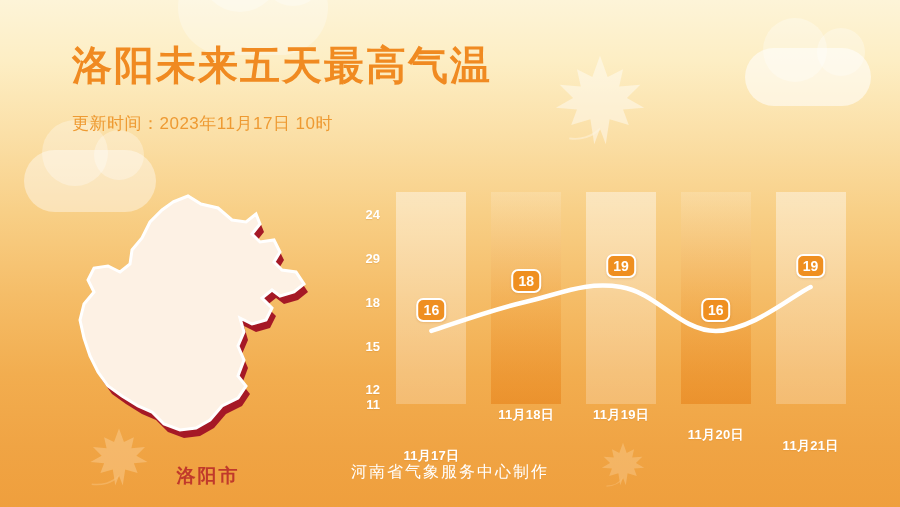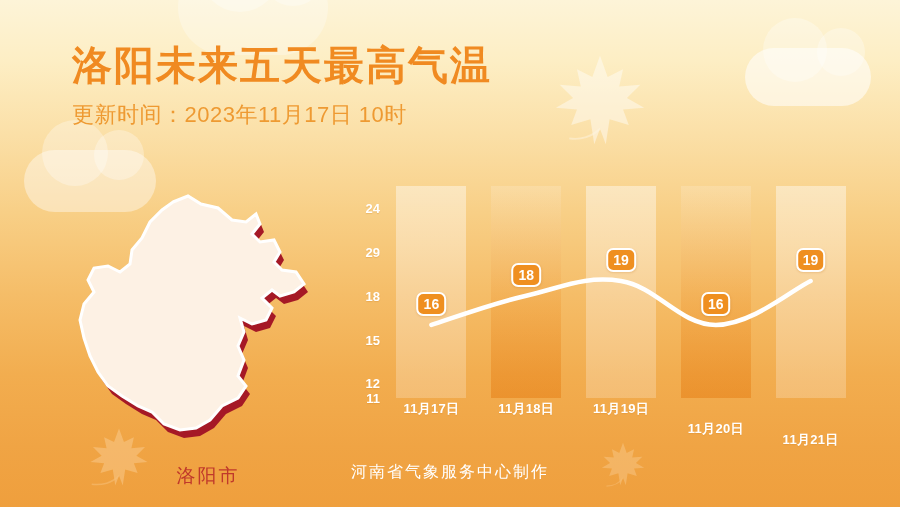--- a/index.html
+++ b/index.html
@@ -68,44 +68,44 @@
   #header { position:absolute; left:72px; top:42px; }
   #title {
     font-size:40px;
     font-weight:bold;
     letter-spacing:2px;
     color:#f08a21;
     white-space:nowrap;
     line-height:1.15;
   }
   #subtitle {
-    margin-top:12px;
-    font-size:22px;
+    margin-top:24px;
+    font-size:17px;
     color:#ee9a32;
     letter-spacing:.5px;
     white-space:nowrap;
   }
 
   
   #map-wrap { position:absolute; left:60px; top:180px; width:270px; height:260px; }
   #map-svg  { position:absolute; left:0; top:0; }
   #map-label {
     position:absolute;
     left:148px; top:296px;
     font-size:19px;
-    font-weight:normal;
+    font-weight:bold;
     color:#c0392b;
     letter-spacing:2px;
     white-space:nowrap;
     transform:translate(-50%,-50%);
     text-align:right;
   }
 
   
-  #chart { position:absolute; left:338px; top:186px; width:520px; height:240px; }
+  #chart { position:absolute; left:338px; top:192px; width:520px; height:240px; }
 
   .yaxis-label {
     position:absolute;
     right:0;
     width:34px;
     text-align:right;
     font-size:13px;
     font-weight:bold;
     color:#ffffff;
     transform:translateY(-50%);
@@ -234,21 +234,21 @@
       <path id="tline" fill="none" stroke="#ffffff" stroke-width="4.5" stroke-linecap="round" stroke-linejoin="round" d="M47.4,138.9 C65.4,133.3 106.2,118.0 142.2,109.7 C178.2,101.3 201.0,89.5 237.0,95.0 C273.0,100.6 295.8,138.9 331.8,138.9 C367.8,138.9 408.6,103.4 426.6,95.0"></path>
     </svg>
     <div id="points">
         <div class="pt-badge" style="left: 93.4px; top: 117.897px;">16</div>
         <div class="pt-badge" style="left: 188.2px; top: 88.6552px;">18</div>
         <div class="pt-badge" style="left: 283px; top: 74.0345px;">19</div>
         <div class="pt-badge" style="left: 377.8px; top: 117.897px;">16</div>
         <div class="pt-badge" style="left: 472.6px; top: 74.0345px;">19</div>
       </div>
     <div id="xaxis">
-        <div class="xlabel" style="left: 47.4px;">11月17日</div>
+        <div class="xlabel" style="left: 47.4px; margin-top: 41px;">11月17日</div>
         <div class="xlabel" style="left: 142.2px;">11月18日</div>
         <div class="xlabel" style="left: 237px;">11月19日</div>
         <div class="xlabel" style="left: 331.8px; margin-top: 20px;">11月20日</div>
         <div class="xlabel" style="left: 426.6px; margin-top: 31px;">11月21日</div>
       </div>
   </div>
 
   <div id="footer">河南省气象服务中心制作</div>
 
 </div>

